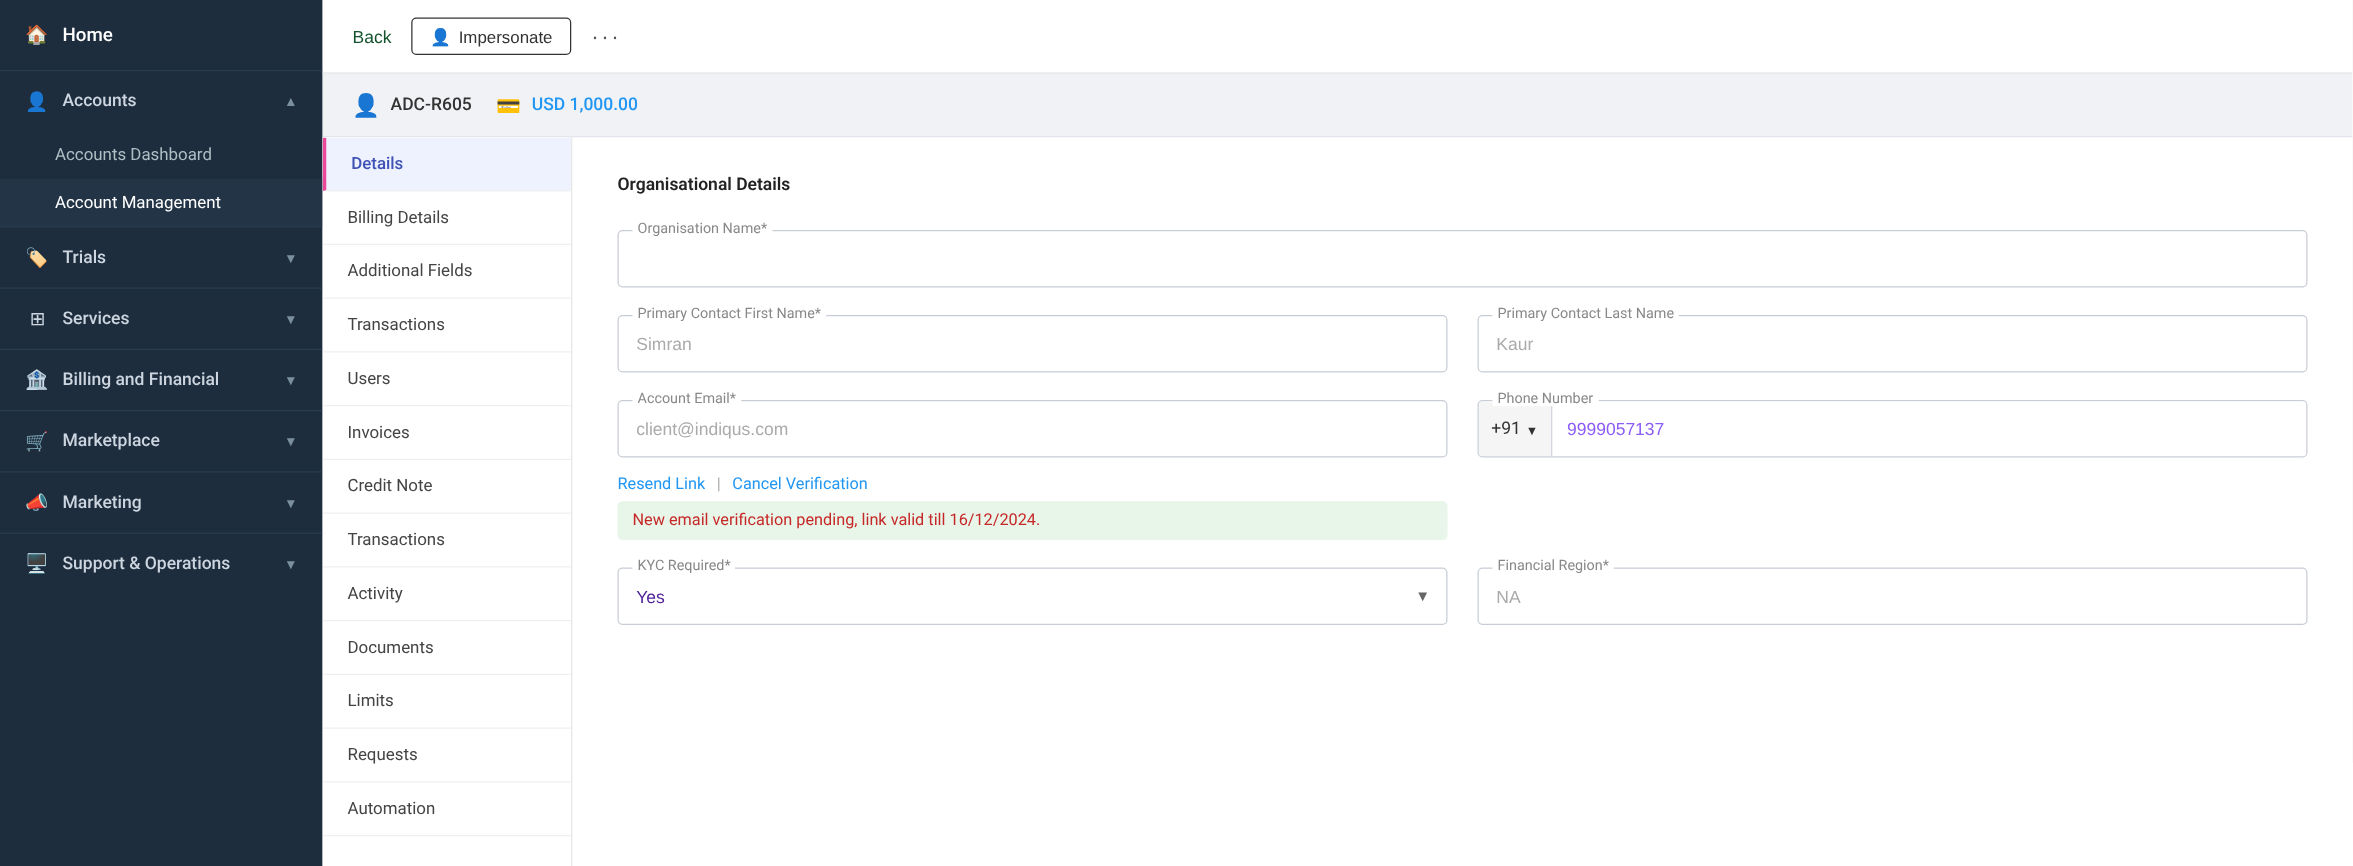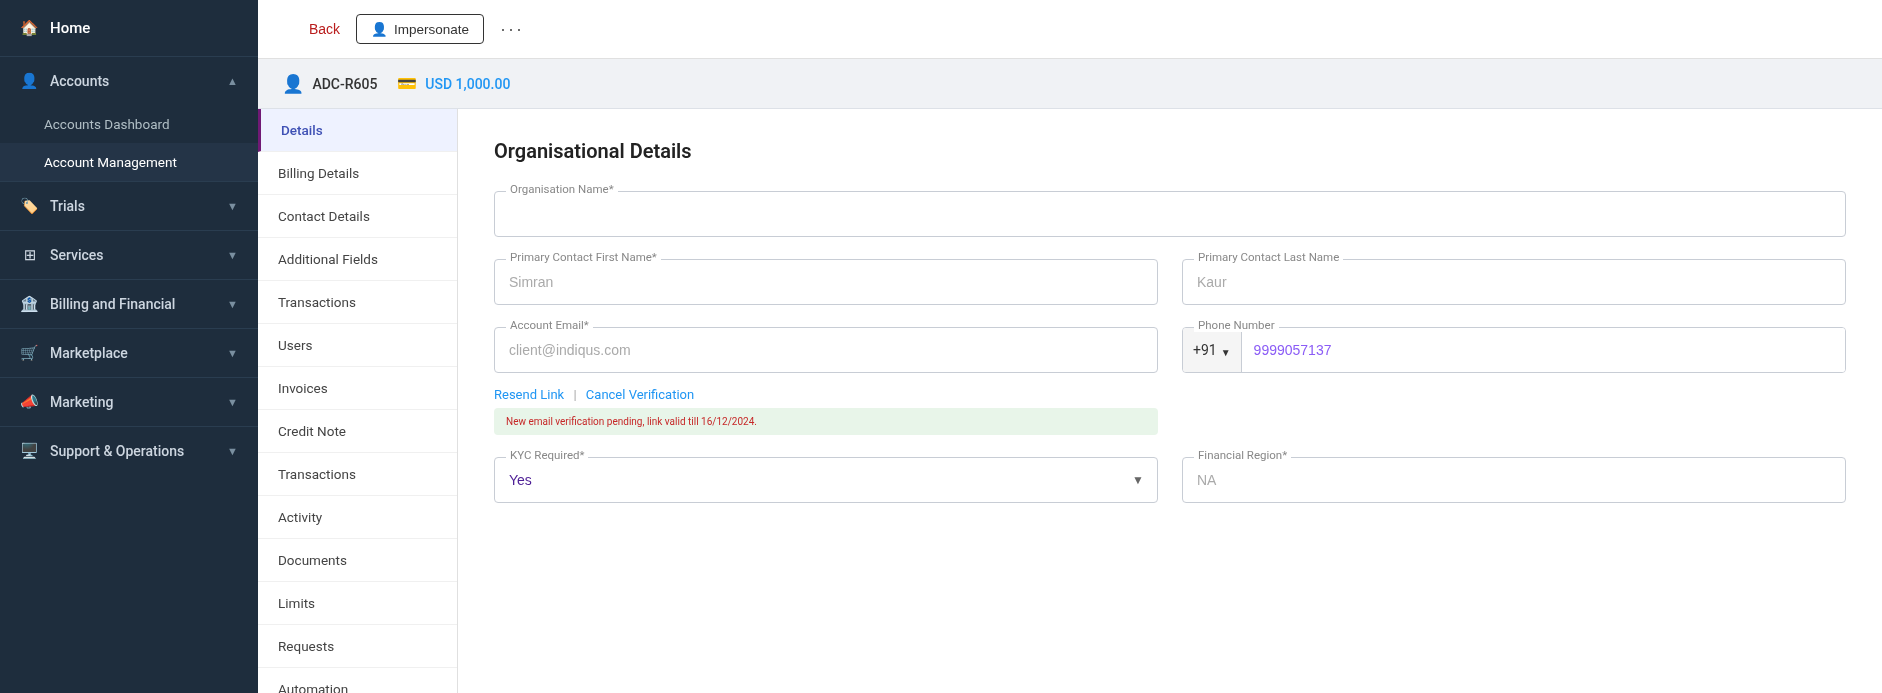--- a/index.html
+++ b/index.html
@@ -77,25 +77,24 @@
     .topbar {
       background: #fff;
       padding: 14px 24px;
       display: flex;
       align-items: center;
       gap: 16px;
       border-bottom: 1px solid #e0e0e0;
     }
     .back-btn {
       font-size: 14px;
-      color: #b91c1c;
+      color: #14532d;
       cursor: pointer;
       background: none;
       border: none;
-      margin-left: 27px;
     }
     .impersonate-btn {
       display: flex;
       align-items: center;
       gap: 6px;
       border: 1.5px solid #333;
       border-radius: 4px;
       padding: 6px 14px;
       font-size: 13.5px;
       cursor: pointer;
@@ -153,32 +152,32 @@
       overflow-y: auto;
       background: #fff;
     }
     .side-nav-item {
       padding: 13px 20px;
       font-size: 13.5px;
       color: #444;
       cursor: pointer;
       border-bottom: 1px solid #f0f0f0;
     }
-    .side-nav-item.active { background: #eef2ff; color: #3f51b5; font-weight: 500; border-left: 3px solid #701a75; }
+    .side-nav-item.active { background: #eef2ff; color: #3f51b5; font-weight: 500; border-left: 3px solid #ec4899; }
 
     
     .form-area {
       flex: 1;
       overflow-y: auto;
       padding: 30px 36px;
       background: #fff;
     }
 
     .form-section-title {
-      font-size: 20px;
+      font-size: 14px;
       font-weight: 600;
       color: #222;
       margin-bottom: 28px;
     }
 
     .form-row {
       display: flex;
       gap: 24px;
       margin-bottom: 22px;
     }
@@ -247,21 +246,21 @@
       cursor: pointer;
       text-decoration: none;
     }
     .email-actions .sep { color: #aaa; margin: 0 6px; }
 
     .verification-notice {
       margin-top: 6px;
       background: #e8f5e9;
       border-radius: 4px;
       padding: 8px 12px;
-      font-size: 10px;
+      font-size: 13px;
       color: #c62828;
     }
 
     .select-field {
       width: 100%;
       padding: 14px 14px;
       border: 1.5px solid #c8cdd5;
       border-radius: 4px;
       font-size: 14px;
       color: #4c1d95;
@@ -385,21 +384,20 @@
       <span style="font-size:16px;">💳</span>
       <span>USD 1,000.00</span>
     </div>
   </div>
 
   <div class="content-area">
 
     <div class="side-nav">
       <div class="side-nav-item active">Details</div>
       <div class="side-nav-item">Billing Details</div>
-      <div class="side-nav-item">Contact Details</div>
       <div class="side-nav-item">Additional Fields</div>
       <div class="side-nav-item">Transactions</div>
       <div class="side-nav-item">Users</div>
       <div class="side-nav-item">Invoices</div>
       <div class="side-nav-item">Credit Note</div>
       <div class="side-nav-item">Transactions</div>
       <div class="side-nav-item">Activity</div>
       <div class="side-nav-item">Documents</div>
       <div class="side-nav-item">Limits</div>
       <div class="side-nav-item">Requests</div>

